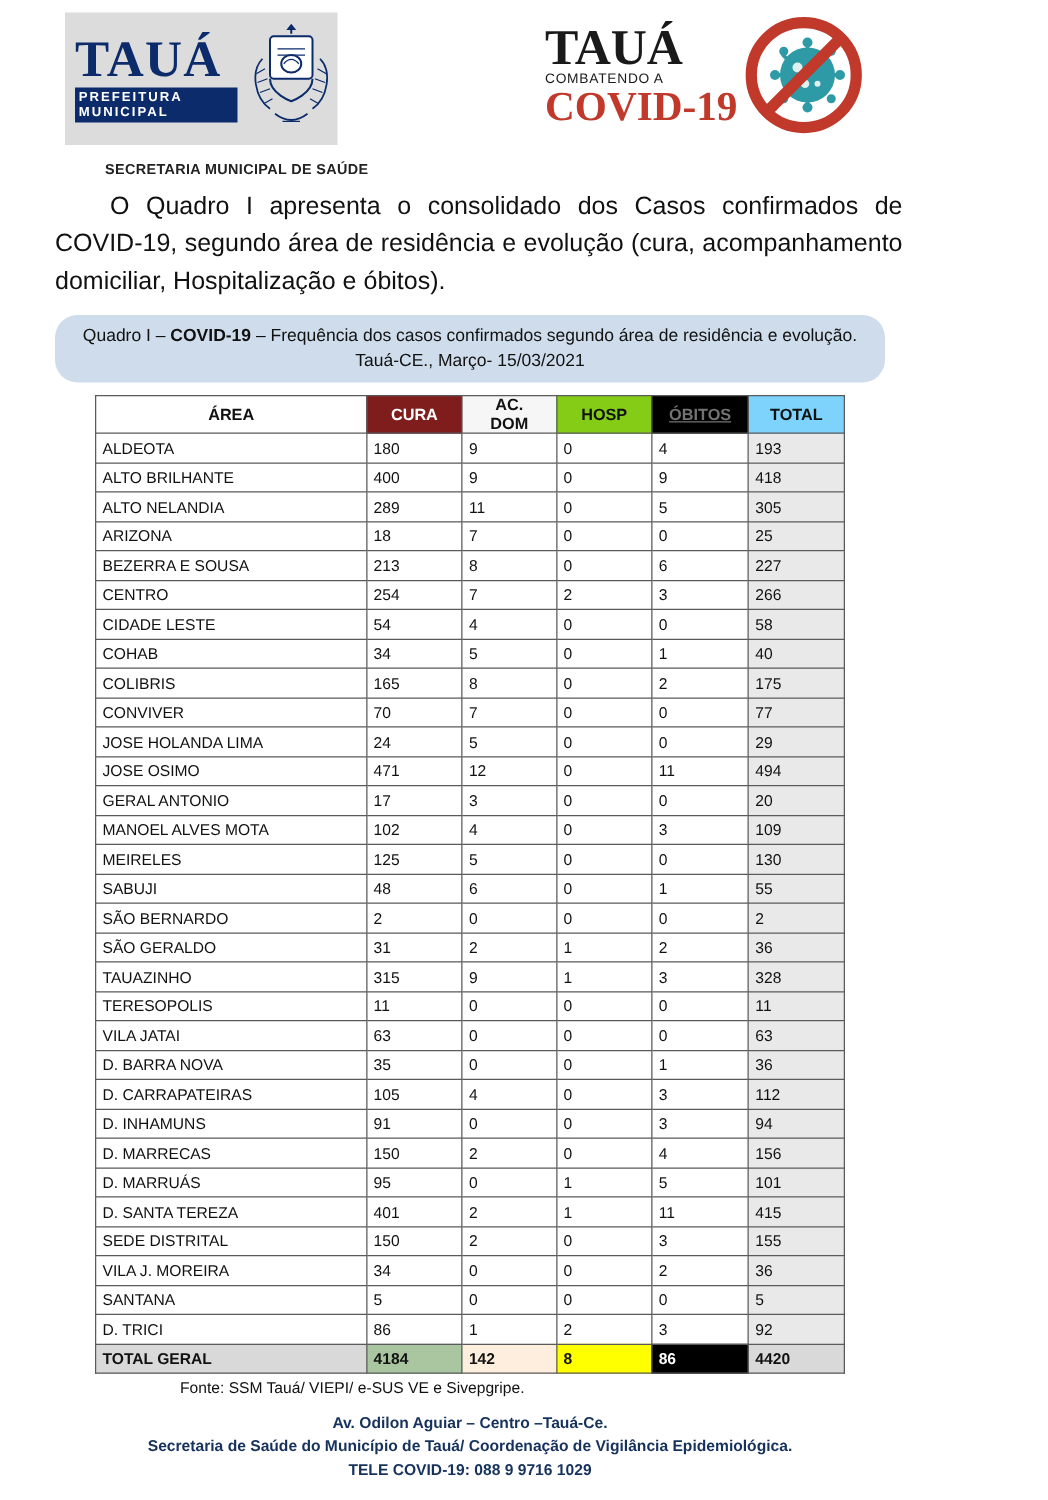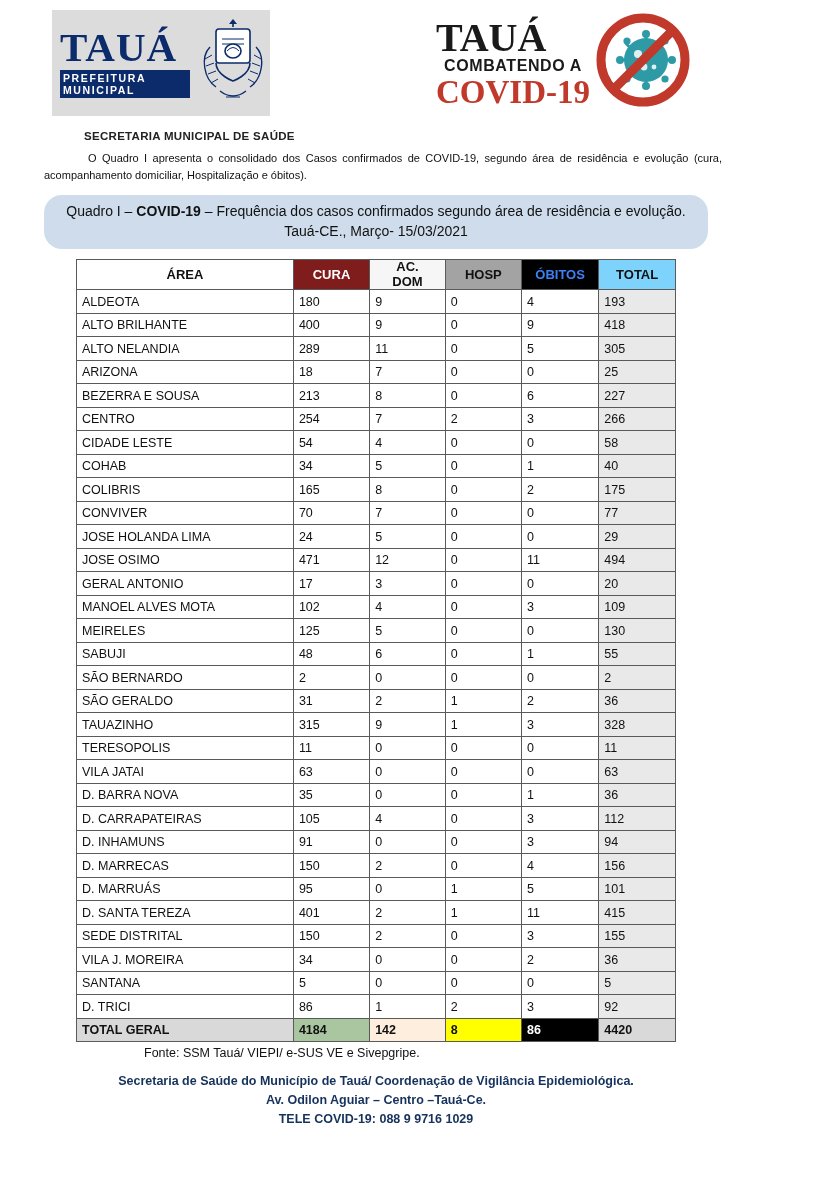--- a/index.html
+++ b/index.html
@@ -79,26 +79,25 @@
   }
   .logo-right .taua2 {
     font-family: "Liberation Serif", serif;
     font-weight: bold;
     font-size: 40px;
     color: #1a1a1a;
     line-height: 0.9;
     letter-spacing: 0px;
   }
   .logo-right .combatendo {
-    font-size: 16px;
-    font-weight: bold;
+    font-size: 11px;
+    font-weight: normal;
     letter-spacing: 0.6px;
     color: #1a1a1a;
     margin-top: 1px;
-    text-align: center;
   }
   .logo-right .covid {
     font-family: "Liberation Serif", serif;
     font-weight: bold;
     font-size: 33px;
     color: #c0392b;
     line-height: 1;
     margin-top: 1px;
   }
   .virus-ban {
@@ -111,21 +110,21 @@
 
   
   .secretaria {
     font-size: 11.5px;
     font-weight: bold;
     letter-spacing: 0.3px;
     color: #222;
     margin: 2px 0 8px 58px;
   }
   .intro {
-    font-size: 11px;
+    font-size: 20px;
     line-height: 1.5;
     text-align: justify;
     margin: 0 4px 0 18px;
   }
   .intro .indent { display: inline-block; width: 44px; }
 
   
   .quadro {
     background: #cfdceb;
     margin: 12px 18px 10px 18px;
@@ -154,22 +153,22 @@
     text-align: center;
     font-weight: bold;
     font-size: 13px;
     height: 46px;
     background: #ffffff;
     color: #111;
   }
   th.h-area { width: 216px; }
   th.h-cura { width: 68px; background: #7f1d1d; color: #ffffff; }
   th.h-acdom { width: 68px; background: #f6f6f6; color: #111; line-height: 1.15; }
-  th.h-hosp { width: 68px; background: #a3a3a3; color: #111; }
-  th.h-obitos { width: 68px; background: #000000; color: #3b82f6; }
+  th.h-hosp { width: 68px; background: #84cc16; color: #111; }
+  th.h-obitos { width: 68px; background: #000000; color: #737373; text-decoration: underline; }
   th.h-total { width: 68px; background: #7dd3fc; color: #111; }
 
   td.area { text-align: left; font-weight: normal; }
   td.num { text-align: left; }
   td.total { text-align: left; background: #e9e9e9; }
 
   tr.totalrow td {
     font-weight: bold;
     margin-top: 28px;
   }
@@ -543,18 +542,18 @@
           <td class="c-hosp">8</td>
           <td class="c-obitos">86</td>
           <td class="c-total">4420</td>
         </tr>
       </tbody>
   </table>
 
   <div class="fonte">Fonte: SSM Tauá/ VIEPI/ e-SUS VE e Sivepgripe.</div>
 
   <div class="footer">
+    <div>Av. Odilon Aguiar – Centro –Tauá-Ce.</div>
     <div>Secretaria de Saúde do Município de Tauá/ Coordenação de Vigilância Epidemiológica.</div>
-    <div>Av. Odilon Aguiar – Centro –Tauá-Ce.</div>
     <div>TELE COVID-19: 088 9 9716 1029</div>
   </div>
 
 </div>
 
 </body></html>

